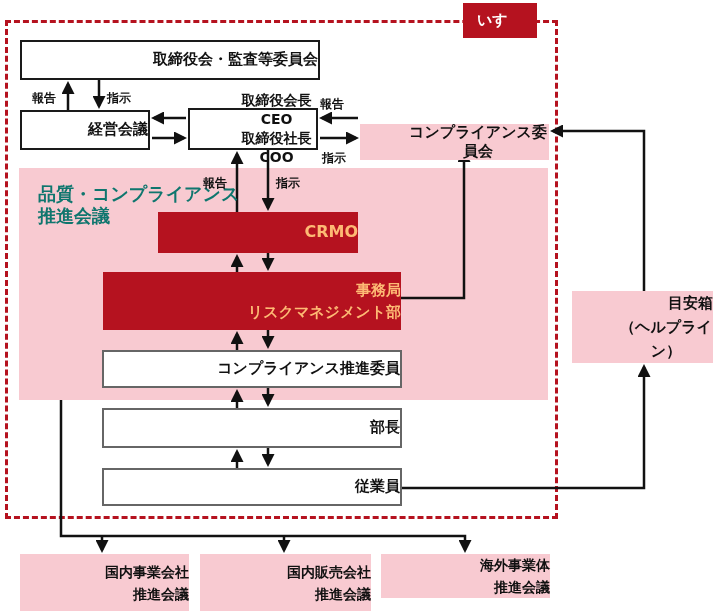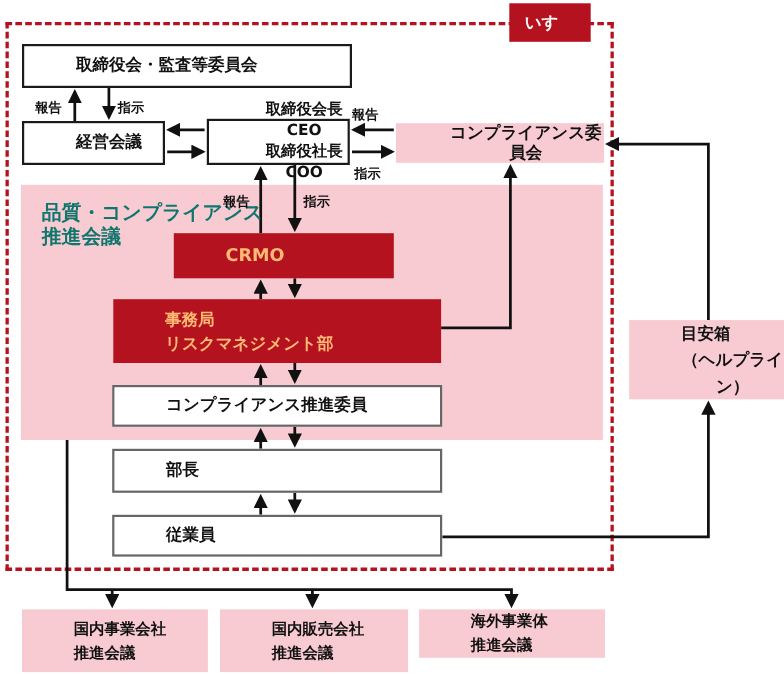--- a/index.html
+++ b/index.html
@@ -7,21 +7,21 @@
     --pink:#f8cad1;
     --line:#111111;
     --border-gray:#666666;
     --border-black:#1a1a1a;
   }
   html,body{margin:0;padding:0;background:#ffffff;}
   body{font-family:"DejaVu Sans","Liberation Sans",sans-serif;}
   #canvas{position:relative;width:713px;height:613px;background:#ffffff;overflow:hidden;}
 
   .box{position:absolute;box-sizing:border-box;display:flex;flex-direction:column;
-       align-items:flex-start;justify-content:center;text-align:center;
+       align-items:flex-end;justify-content:center;text-align:center;
        font-weight:bold;color:#111;z-index:3;line-height:1.3;padding-left:47px;}
   .white-black{background:#ffffff;border:2px solid var(--border-black);}
   .white-gray{background:#ffffff;border:2px solid var(--border-gray);}
   .pink{background:var(--pink);border:none;}
   .darkred{background:var(--red);border:none;color:#fdba74;}
 
   .region{position:absolute;background:var(--pink);z-index:0;}
   .region-label{position:absolute;z-index:3;font-weight:bold;color:#0f766e;
                 font-size:18px;line-height:22px;text-align:left;}
 
@@ -88,21 +88,21 @@
 
   <div class="box white-black" style="left:20px;top:110px;width:130px;height:40px;font-size:15px;">
     <span>経営会議</span>
   </div>
 
   <div class="box white-black" style="left:188px;top:108px;width:130px;height:42px;font-size:14px;line-height:19px;">
     <span>取締役会長CEO</span>
     <span>取締役社長COO</span>
   </div>
 
-  <div class="box pink" style="left:360px;top:112px;width:189px;height:36px;font-size:15px;">
+  <div class="box pink" style="left:360px;top:124px;width:189px;height:36px;font-size:15px;">
     <span>コンプライアンス委員会</span>
   </div>
 
   <div class="box darkred" style="left:158px;top:212px;width:200px;height:41px;font-size:16px;">
     <span>CRMO</span>
   </div>
 
   <div class="box darkred" style="left:103px;top:272px;width:298px;height:58px;font-size:15px;line-height:22px;">
     <span>事務局</span>
     <span>リスクマネジメント部</span>

